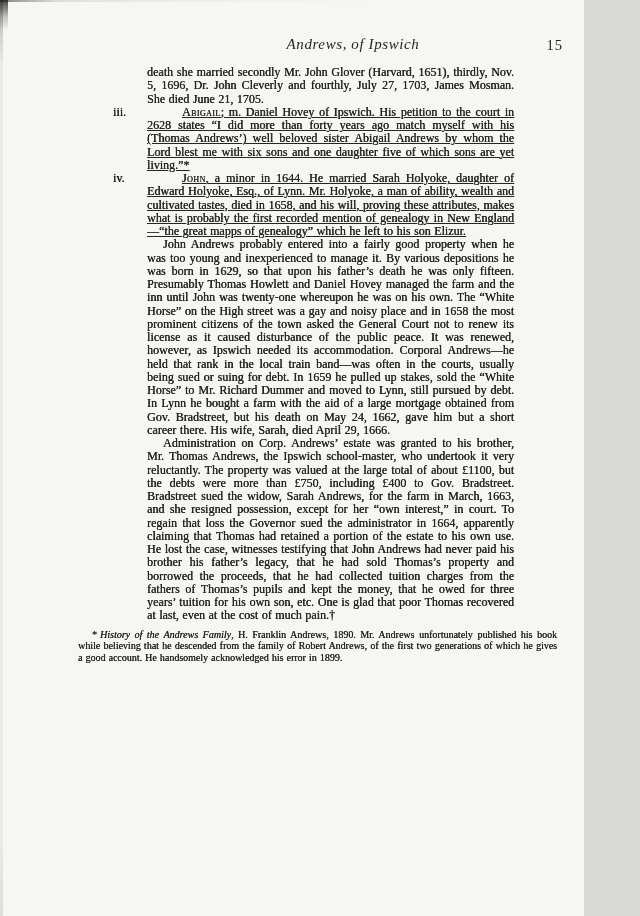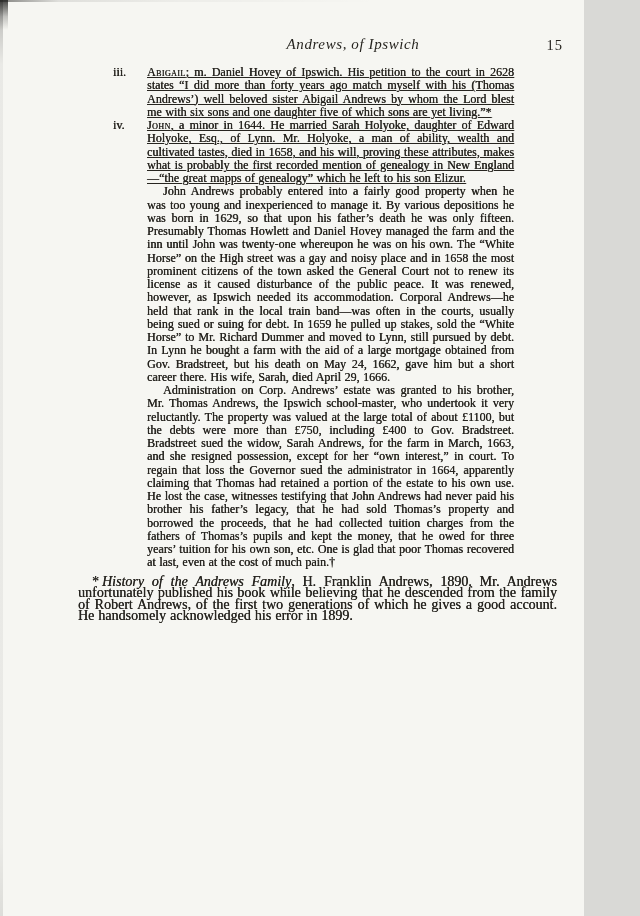--- a/index.html
+++ b/index.html
@@ -36,45 +36,46 @@
   .content {
     position: absolute; top: 66px; left: 147px; width: 367px;
     font-size: 12px; line-height: 13.25px; text-align: justify;
     word-spacing: 0.5px;
     text-shadow: 0.3px 0 0 currentColor; 
   }
   .para { margin: 0; padding: 0; }
   .indent { text-indent: 16px; }
   .entry { position: relative; text-decoration: underline; }
   .entry-label { position: absolute; left: -34px; top: 0; }
-  .sc { font-variant: small-caps; letter-spacing: 0.4px; }
+  .sc { font-variant: small-caps; letter-spacing: 0.4px; margin-left: 35px; }
   
   .footnotes {
     margin-left: -69px; width: 479px; margin-top: 6px;
-    font-size: 14px; line-height: 11.6px;
+    font-size: 10px; line-height: 11.6px;
     text-shadow: 0.25px 0 0 currentColor;
   }
   .footnote { margin: 0; text-indent: 14px; text-align: justify; }
   .fn-marker { margin-right: 3px; }
   .fn-italic { font-style: italic; }
 </style>
 </head>
 <body>
 
 <div class="page">
   <div class="edge-top"></div>
   <div class="edge-left"></div>
   <div class="corner-smudge"></div>
 
   <header class="running-head">
     <span class="head-title">Andrews, of Ipswich</span>
     <span class="page-number">15</span>
   </header>
 
   <main class="content">
+    <p class="para">death she married secondly Mr. John Glover (Harvard, 1651), thirdly, Nov. 5, 1696, Dr. John Cleverly and fourthly, July 27, 1703, James Mosman. She died June 21, 1705.</p>
 
     <div class="entry">
       <span class="entry-label">iii.</span>
       <p class="para"><span class="sc">Abigail</span><span>; m. Daniel Hovey of Ipswich. His petition to the court in 2628 states “I did more than forty years ago match myself with his (Thomas Andrews’) well beloved sister Abigail Andrews by whom the Lord blest me with six sons and one daughter five of which sons are yet living.”*</span></p>
     </div>
 
     <div class="entry">
       <span class="entry-label">iv.</span>
       <p class="para"><span class="sc">John</span><span>, a minor in 1644. He married Sarah Holyoke, daughter of Edward Holyoke, Esq., of Lynn. Mr. Holyoke, a man of ability, wealth and cultivated tastes, died in 1658, and his will, proving these attributes, makes what is probably the first recorded mention of genealogy in New England—“the great mapps of genealogy” which he left to his son Elizur.</span></p>
     </div>

